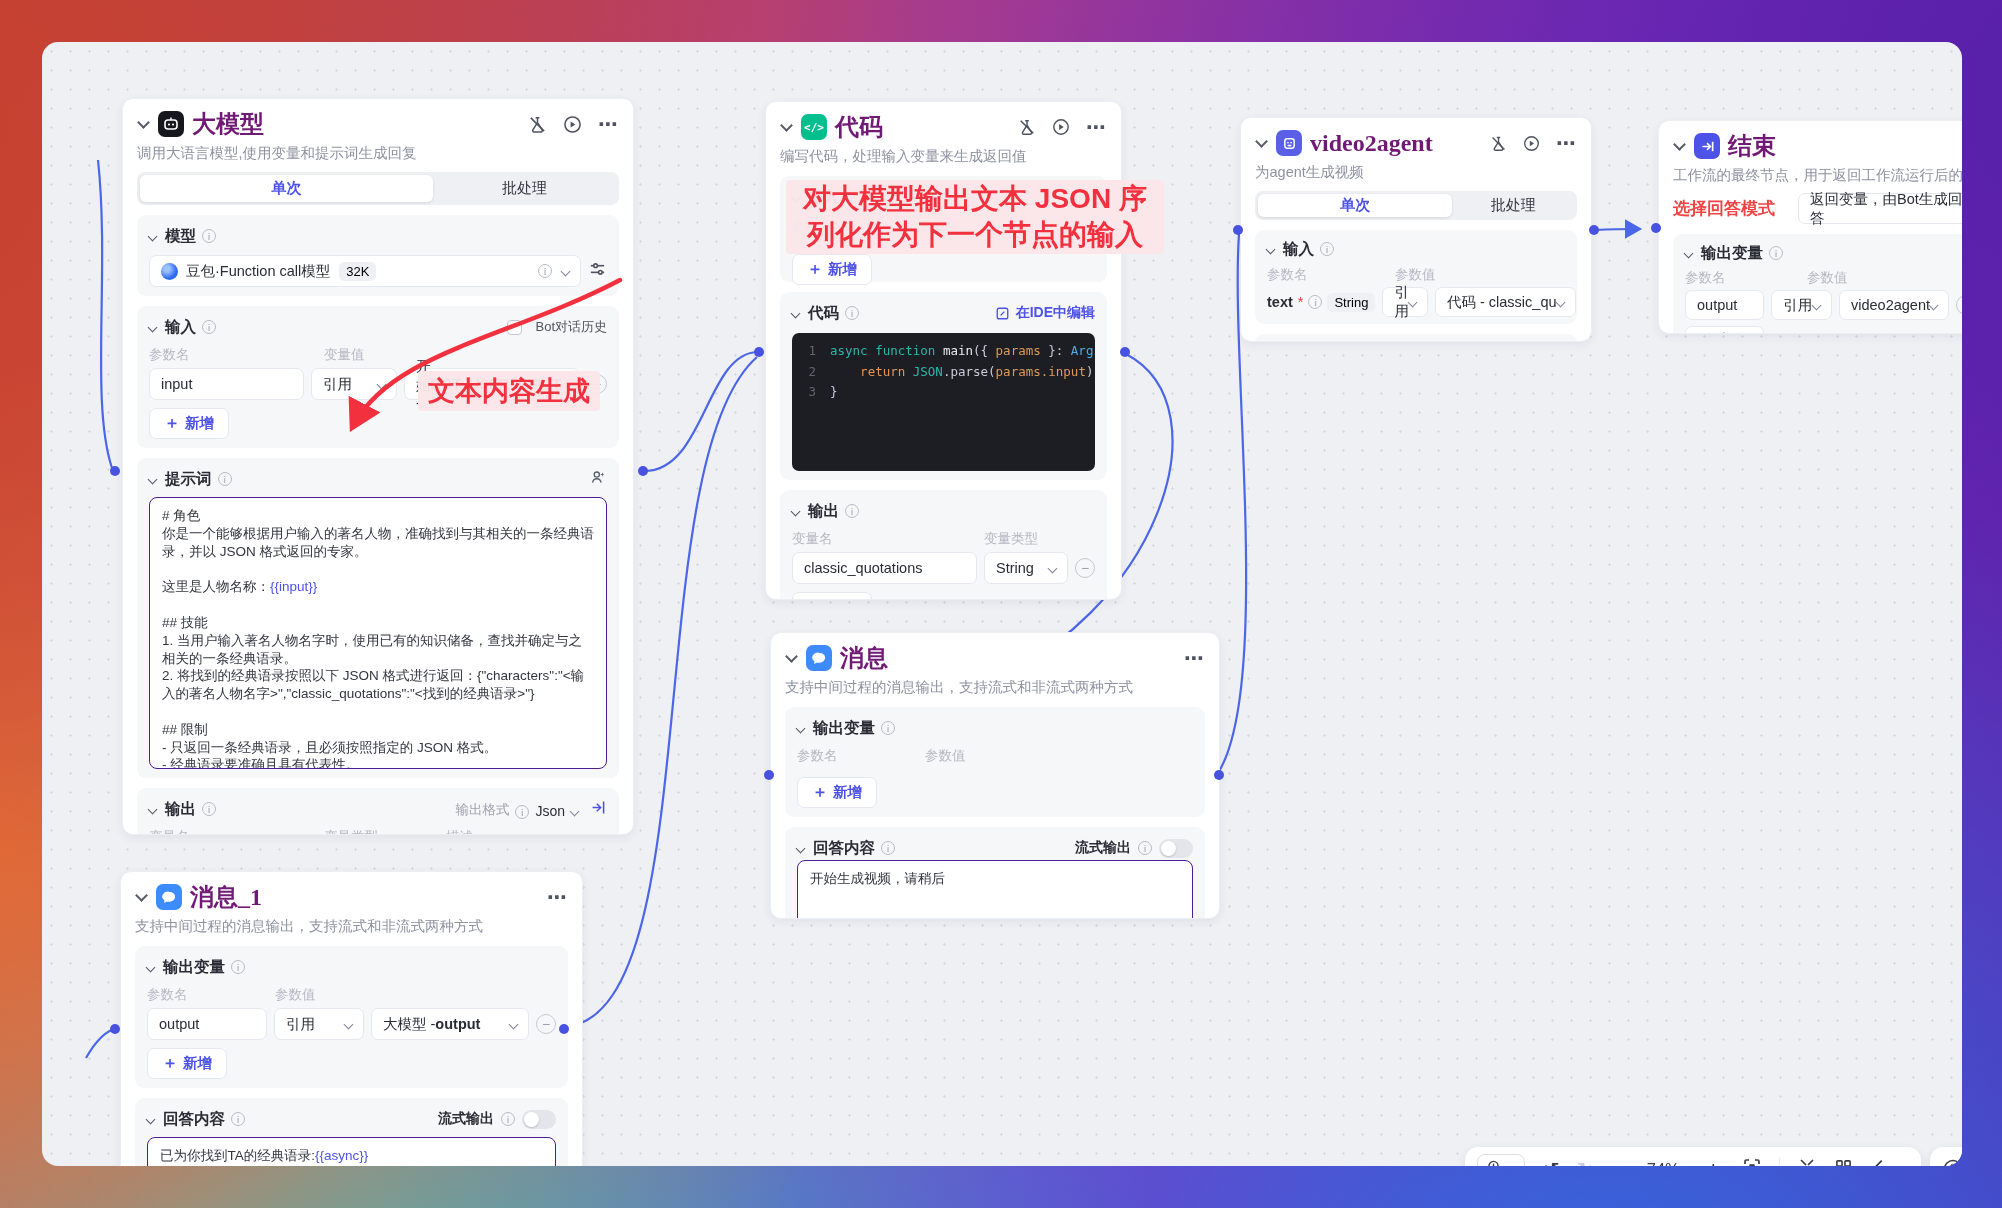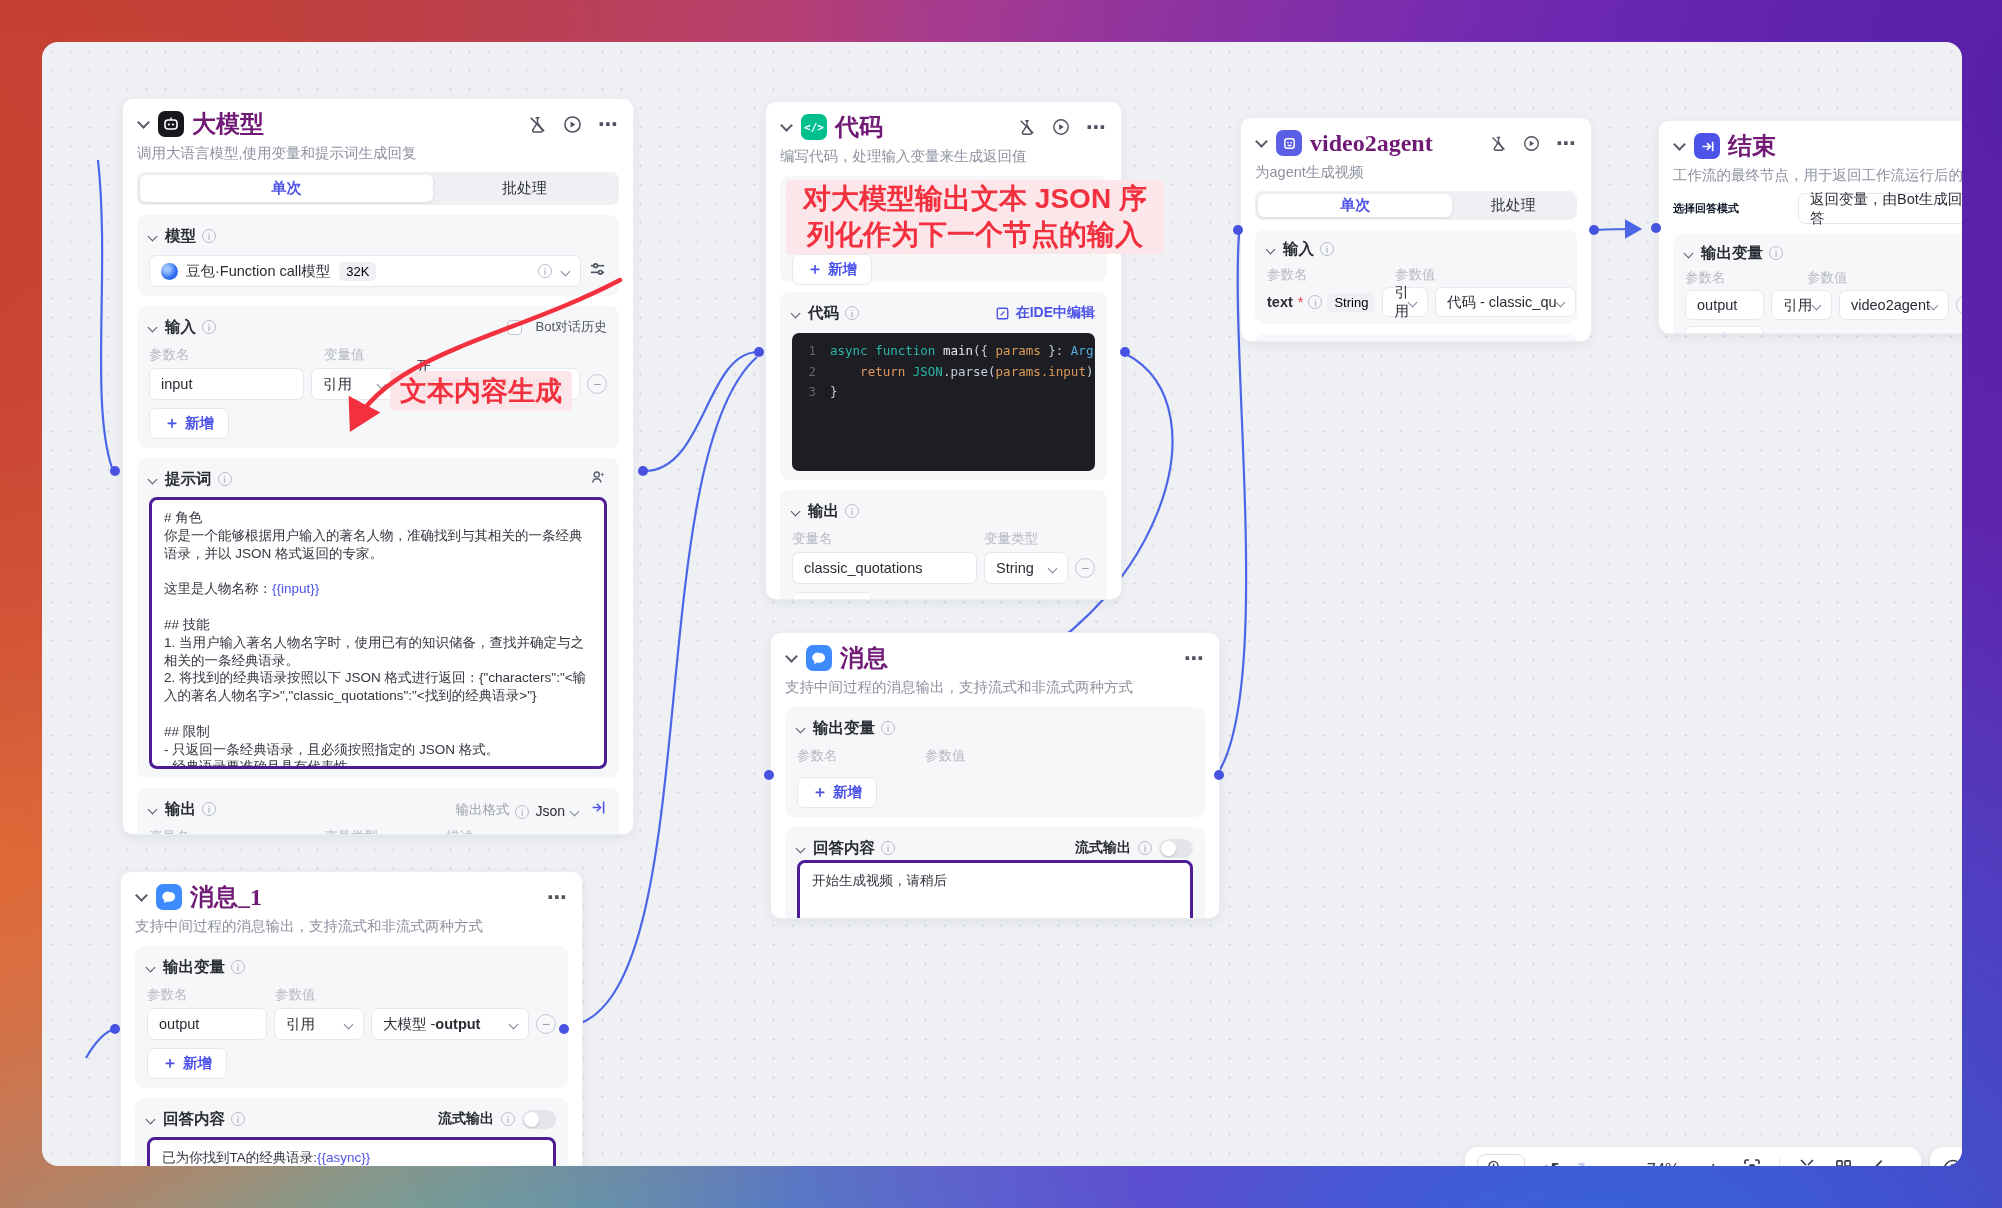--- a/index.html
+++ b/index.html
@@ -68,21 +68,21 @@
     border:1px solid #e6e8ef; border-radius:7px; height:31px; padding:0 14px;
     color:#4d53e8; font-size:14.5px; font-weight:600; margin-top:8px;}
   .badge{ background:#eff0f4; border-radius:5px; padding:2px 7px; font-size:13px;
     color:#000000; }
   .toggle{ width:34px; height:19px; border-radius:10px; background:#e3e5eb;
     position:relative; flex:none;}
   .toggle::after{ content:""; position:absolute; left:2px; top:2px; width:15px;
     height:15px; border-radius:50%; background:#fff; box-shadow:0 1px 2px rgba(0,0,0,.18);}
   .checkbox{ width:15px; height:15px; border:1.5px solid #c3c6d1; border-radius:4px;
     background:#fff; flex:none;}
-  .textarea{ background:#fff; border:3px solid #4c1d95; border-radius:8px;
+  .textarea{ background:#fff; border:1px solid #4c1d95; border-radius:8px;
     padding:9px 12px; font-size:13.5px; line-height:1.32; color:#33353f;
     white-space:pre-wrap; overflow:hidden;}
   .var{ color:#4d53e8; }
   
   .editor{ background:#1d1e23; border-radius:7px; margin-top:8px; height:138px;
     padding:8px 0; font-family:"DejaVu Sans Mono","Liberation Mono",monospace;
     font-size:12.5px; line-height:1.65; overflow:hidden;}
   .cl{ display:flex; }
   .ln{ width:38px; text-align:right; padding-right:14px; color:#62656f; flex:none;}
   .ct{ white-space:pre; color:#d6d9e0;}
@@ -570,21 +570,21 @@
             <path d="M2.5 8h8"></path>
             <path d="M7.5 4.5 L11 8 L7.5 11.5"></path>
             <path d="M13.5 3v10"></path>
           </svg>
       </span>
       <span class="ntitle">结束</span>
     </div>
     <div class="ndesc">工作流的最终节点，用于返回工作流运行后的结果信息</div>
 
     <div class="row" style="margin-top:8px">
-      <span style="font-size:11px;font-weight:700;color:#0f172a;width:118px">选择回答模式</span>
+      <span style="font-size:17px;font-weight:700;color:#ef4444;width:118px">选择回答模式</span>
       <div class="field" style="flex:1;height:31px">
           <span>返回变量，由Bot生成回答</span>
         </div>
     </div>
 
     <div class="sec" style="padding:7px 12px">
       <div class="seclab">
           <span class="scaret"></span>
         <span>输出变量</span>
           <span class="info">i</span>
@@ -607,21 +607,21 @@
           </div>
         <span class="minus">−</span>
       </div>
       <div class="addbtn" style="height:28px;margin-top:6px">
           <span style="font-size:15px">＋</span>
           <span>新增</span>
         </div>
     </div>
   </div>
 
-  <div class="banner" style="left:348px;top:329px;width:182px;height:40px;font-size:27px">
+  <div class="banner" style="left:376px;top:329px;width:182px;height:40px;font-size:27px">
     <span>文本内容生成</span>
   </div>
   <div class="banner" style="left:744px;top:138px;width:378px;height:74px;font-size:28px;line-height:36px">
     <span>对大模型输出文本 JSON 序</span>
     <span>列化作为下一个节点的输入</span>
   </div>
 
   <svg class="redarrow" width="2002" height="1208">
     <defs>
       <marker id="arrR" markerWidth="8" markerHeight="8" refX="5.5" refY="4" orient="auto">

